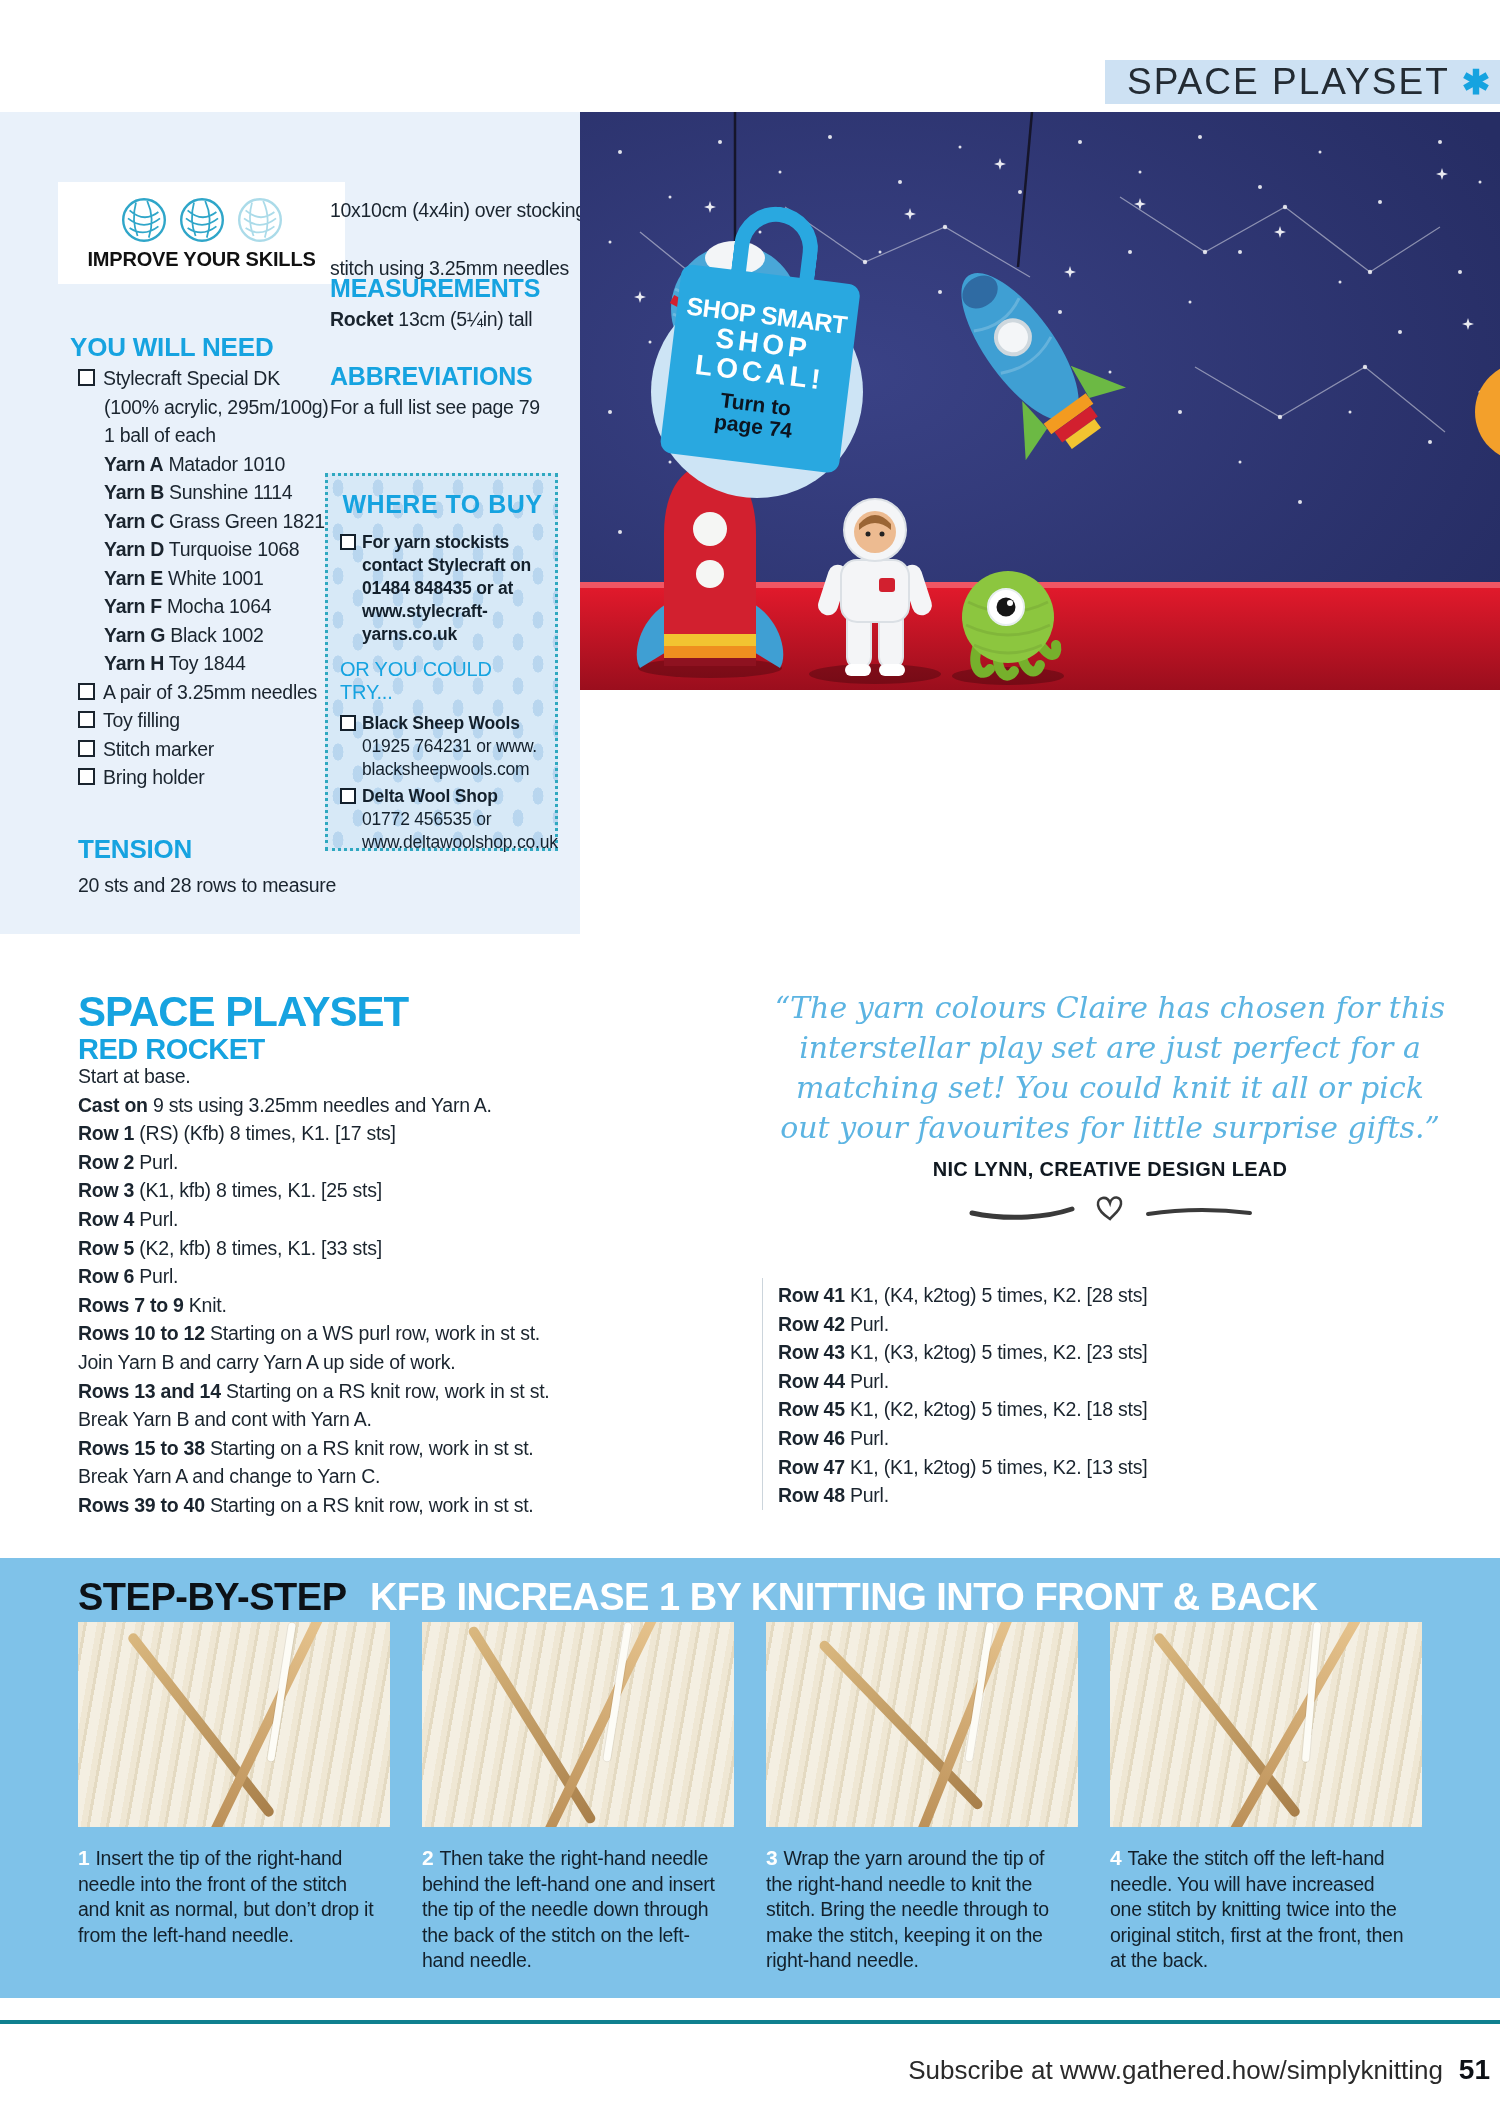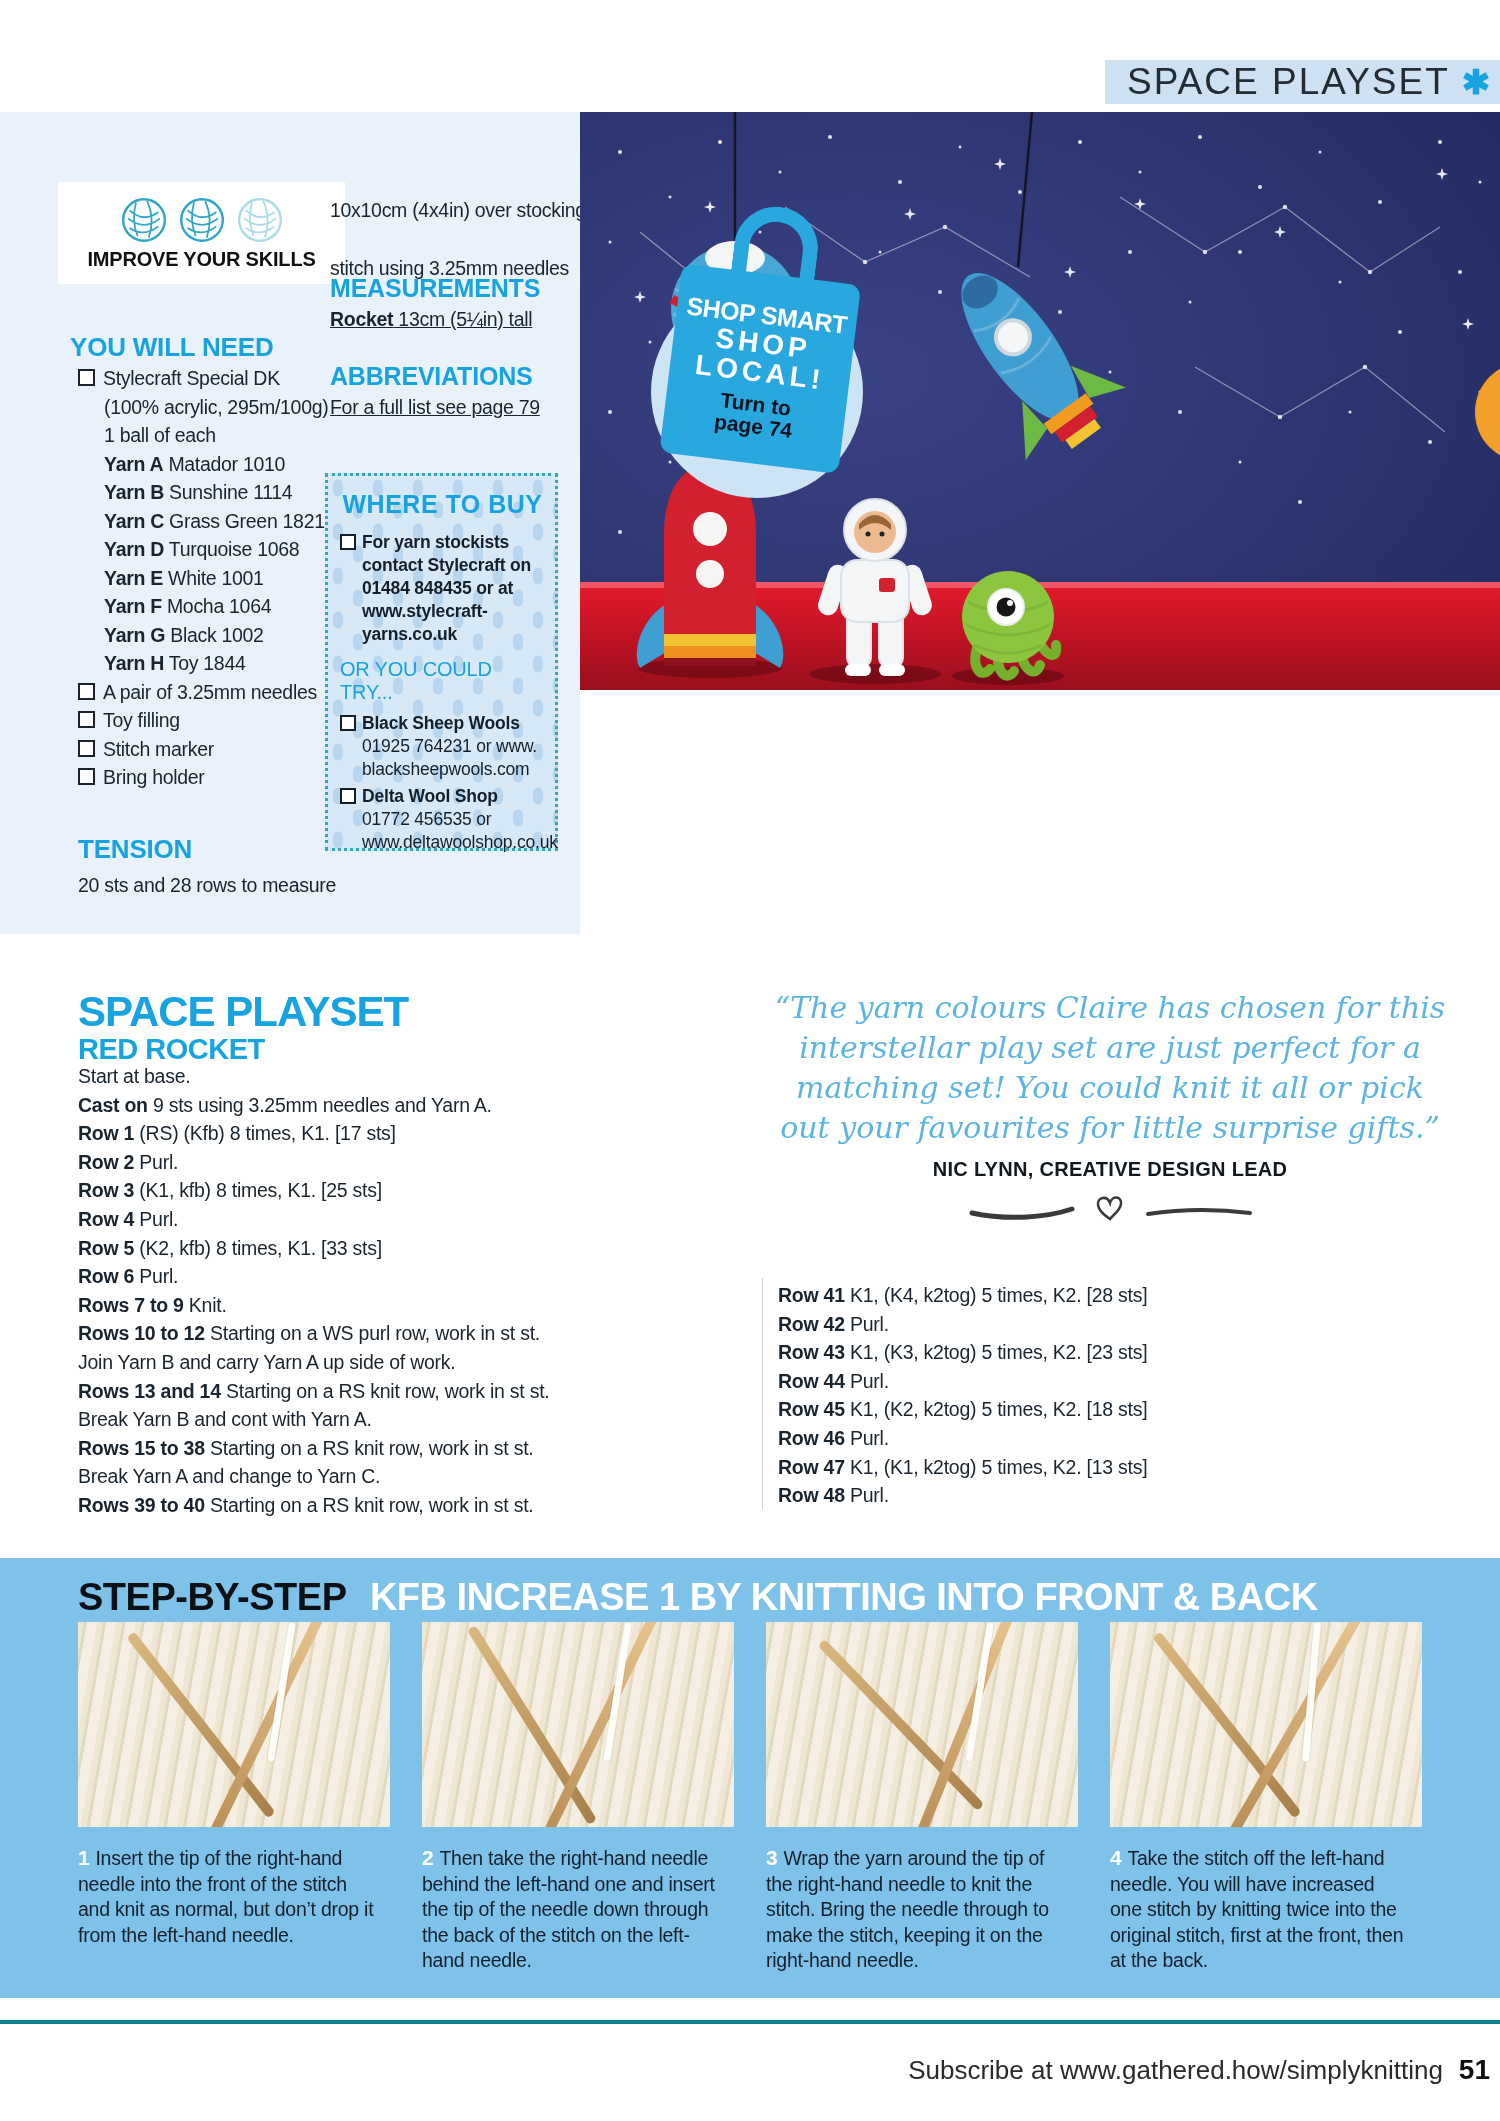--- a/index.html
+++ b/index.html
@@ -23,21 +23,21 @@
   .ywn-list{position:absolute;left:78px;top:252px;width:250px;}
   .li{font-size:19.5px;line-height:28.5px;letter-spacing:-0.3px;white-space:nowrap;}
   .li b{font-weight:700;}
   .ind{padding-left:26px;}
   .cb{display:inline-block;width:13px;height:13px;border:2px solid #1a242e;background:#fff;
       margin-right:8px;vertical-align:-1px;}
   .tension-block{position:absolute;left:78px;top:686px;margin-top:36px;}
   .tension-text{font-size:19.5px;line-height:28px;letter-spacing:-0.3px;margin-top:6px;}
   .cont-line{position:absolute;left:330px;font-size:19.5px;line-height:30px;letter-spacing:-0.3px;white-space:nowrap;}
   .mid-abs{position:absolute;left:330px;}
-  .body-line{font-size:19.5px;letter-spacing:-0.3px;white-space:nowrap;text-decoration:underline;}
+  .body-line{font-size:19.5px;letter-spacing:-0.3px;white-space:nowrap;}
   .body-line b{font-weight:700;}
 
   
   .buybox{position:absolute;left:325px;top:361px;width:233px;height:378px;box-sizing:border-box;
           border:3px dotted #2fa8c0;background-color:#d7e9f7;padding:12px 10px 10px 12px;
           background-image:
             radial-gradient(ellipse 9px 14px at 10px 12px, rgba(168,204,234,.65) 60%, transparent 62%),
             radial-gradient(ellipse 9px 14px at 30px 34px, rgba(168,204,234,.65) 60%, transparent 62%);
           background-size:40px 44px;}
   .buy-head{color:#16a3e0;font-weight:800;font-size:25px;text-align:center;letter-spacing:0.5px;margin:2px 0 12px;}

